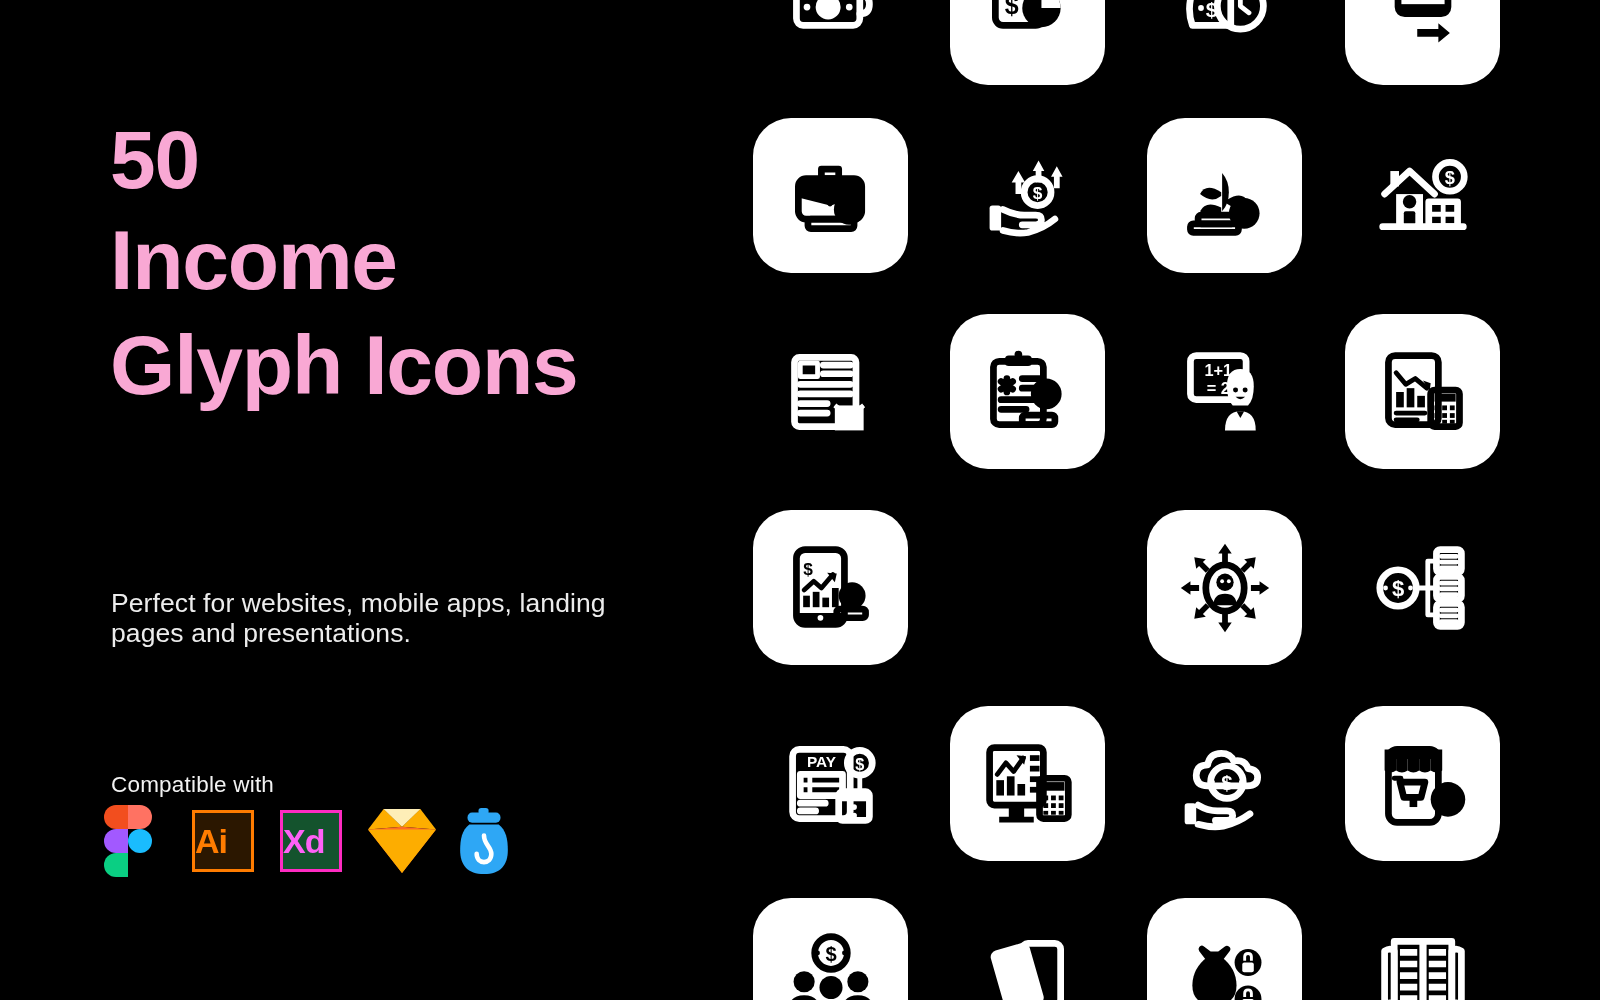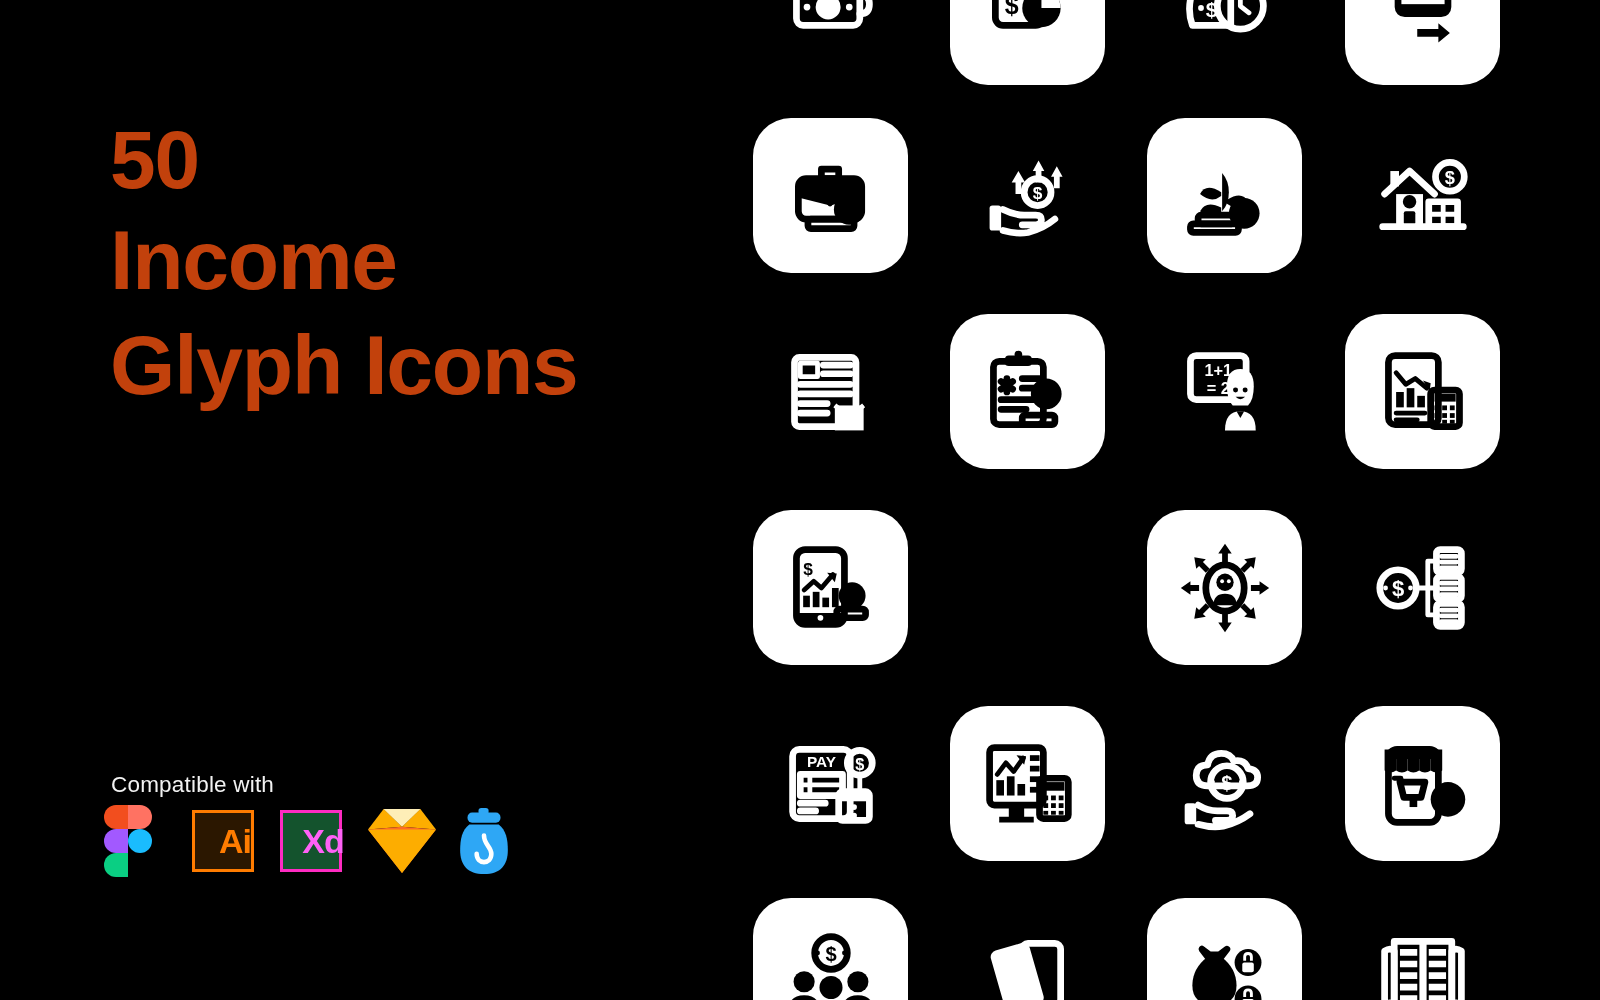--- a/index.html
+++ b/index.html
@@ -10,21 +10,21 @@
     font-family:"Liberation Sans", sans-serif;
     overflow:hidden;
     position:relative;
   }
   #stage{position:absolute;inset:0;width:1600px;height:1000px;background:#000;}
 
   
   .left-panel{position:absolute;left:0;top:0;width:700px;height:1000px;}
   .title-block{position:absolute;left:110px;top:112px;width:580px;}
   .title-line{
-    color:#c2410c;font-weight:700;letter-spacing:-1.2px;
+    color:#f9a8d4;font-weight:700;letter-spacing:-1.2px;
     font-size:84px;line-height:105px;white-space:nowrap;
   }
   .title-line.first{font-size:82px;line-height:96px;}
 
   .subtitle{
     position:absolute;left:111px;top:588px;width:545px;
     color:#ececec;font-size:26.5px;line-height:30px;font-weight:400;
     letter-spacing:0.1px;
   }
 
@@ -39,21 +39,21 @@
   
   .figma{position:relative;width:48px;height:72px;}
   .figma i{position:absolute;display:block;}
   .fg-tl{left:0;top:0;width:24px;height:24px;background:#f24e1e;border-radius:12px 0 0 12px;}
   .fg-tr{left:24px;top:0;width:24px;height:24px;background:#ff7262;border-radius:0 12px 12px 0;}
   .fg-ml{left:0;top:24px;width:24px;height:24px;background:#a259ff;border-radius:12px 0 0 12px;}
   .fg-mr{left:24px;top:24px;width:24px;height:24px;background:#1abcfe;border-radius:50%;}
   .fg-bl{left:0;top:48px;width:24px;height:24px;background:#0acf83;border-radius:12px 0 0 12px;}
 
   
-  .adobe{width:62px;height:62px;border:3px solid;box-sizing:border-box;display:flex;align-items:center;justify-content:center;padding-left:24px;}
+  .adobe{width:62px;height:62px;border:3px solid;box-sizing:border-box;display:flex;align-items:center;justify-content:flex-start;}
   .adobe span{font-size:34px;font-weight:700;line-height:1;letter-spacing:-1px;}
   .ai-box{border-color:#ff7c00;background:#2b1700;}
   .ai-box span{color:#ff7c00;}
   .xd-box{border-color:#ff2bc2;background:#14532d;}
   .xd-box span{color:#ff61f6;}
 
   
   .sketch{width:68px;height:64px;position:relative;}
 
   
@@ -80,20 +80,21 @@
 <div id="stage">
 
   <div class="left-panel">
 
     <div class="title-block">
       <div class="title-line first">50</div>
       <div class="title-line">Income</div>
       <div class="title-line">Glyph Icons</div>
     </div>
 
+    <div class="subtitle">Perfect for websites, mobile apps, landing pages and presentations.</div>
 
     <div class="compat-label">Compatible with</div>
 
     <div class="logo-row">
 
       <div class="logo-slot">
         <div class="figma">
           <i class="fg-tl"></i>
             <i class="fg-tr"></i>
             <i class="fg-ml"></i>

